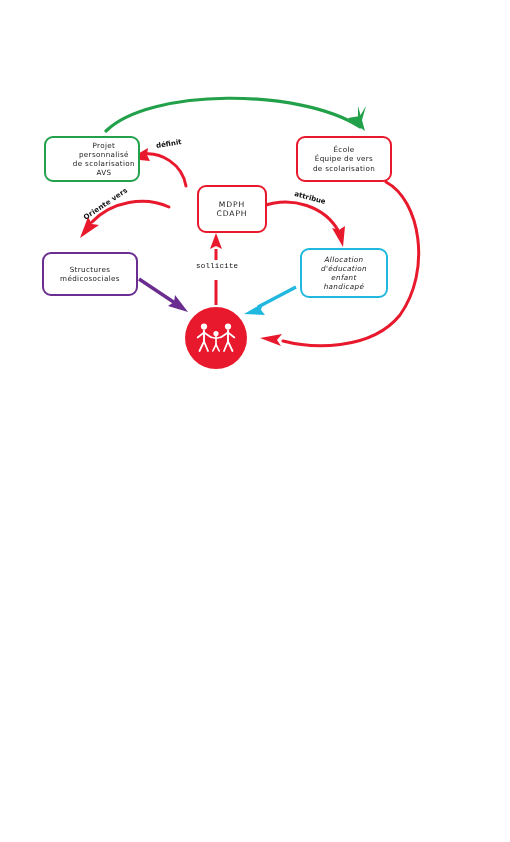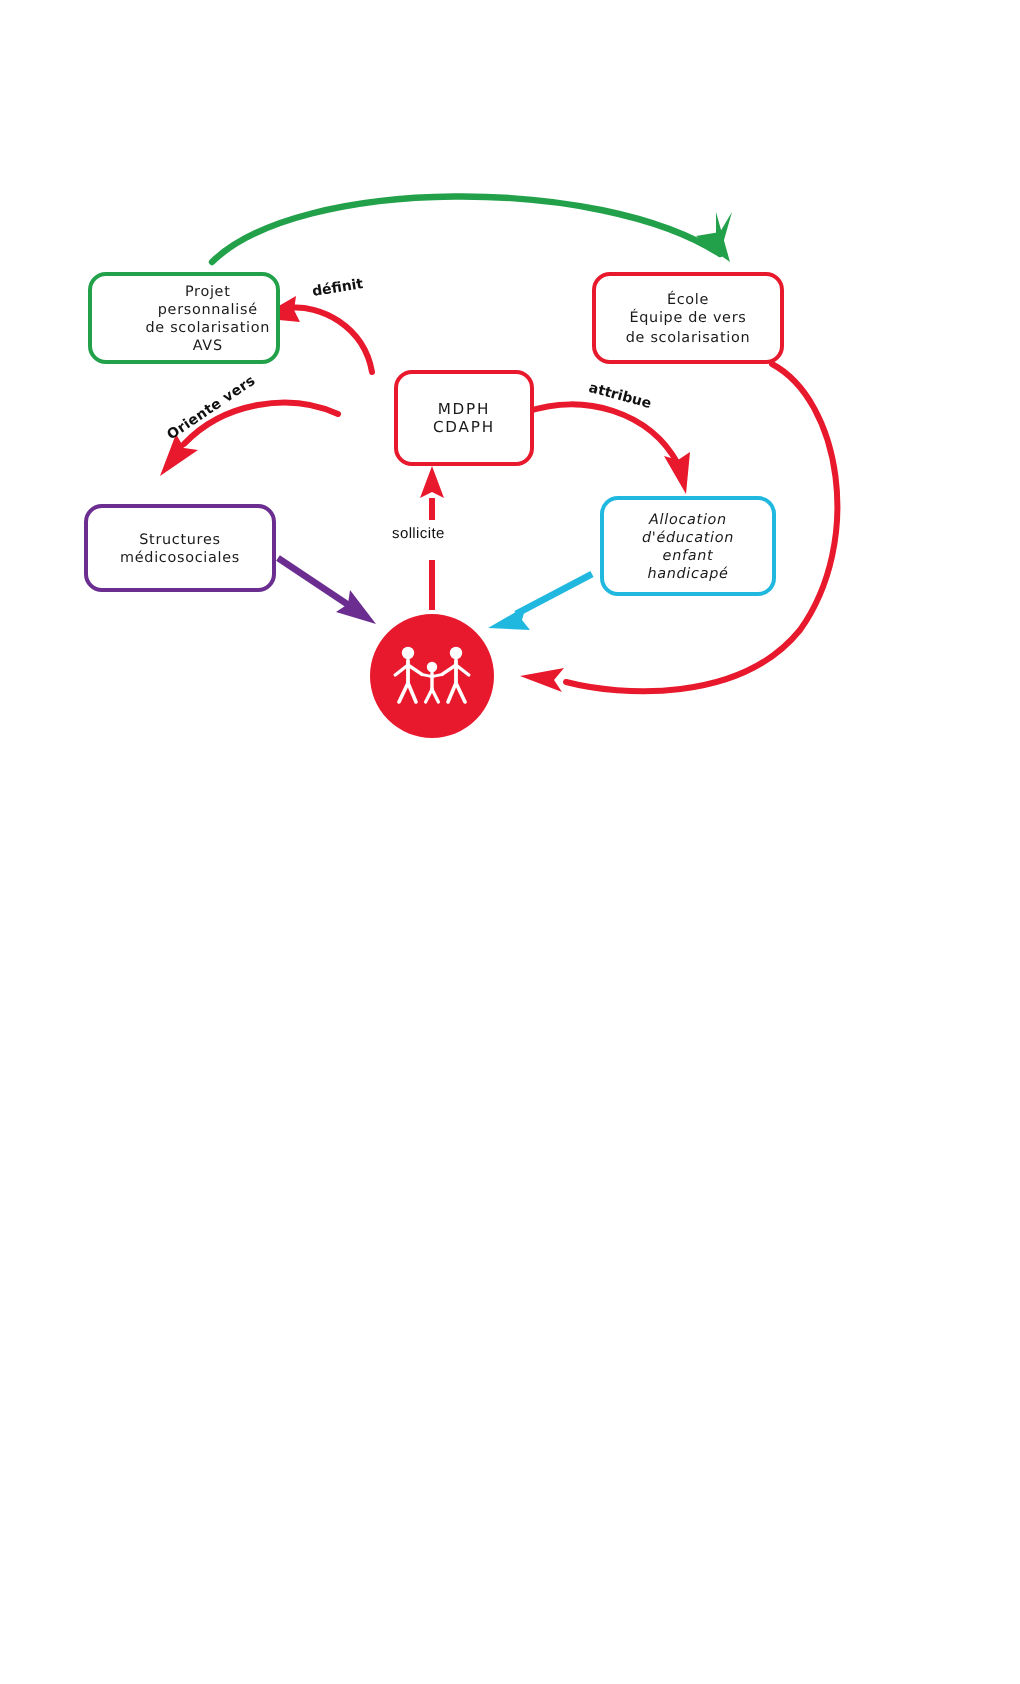--- a/index.html
+++ b/index.html
@@ -96,21 +96,21 @@
     left: 80px; top: 200px;
     transform: rotate(-34deg);
     letter-spacing: 0.2px;
   }
   #label-attribue {
     left: 294px; top: 194px;
     transform: rotate(15deg);
   }
   #label-sollicite {
     left: 196px; top: 262px;
-    font-family: Liberation Sans, sans-serif;
+    font-family: Liberation Mono, monospace;
     font-weight: normal;
     font-size: 7.5px;
     letter-spacing: 0.2px;
     text-align: right;
   }
 
   #family-circle {
     position: absolute;
     left: 185px; top: 307px;
     width: 62px; height: 62px;

